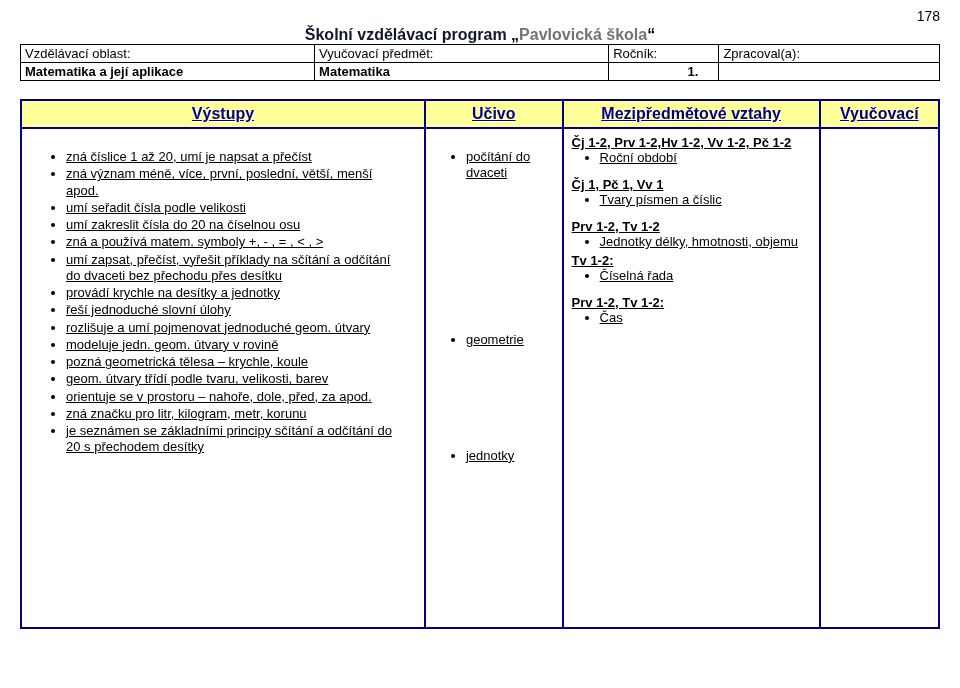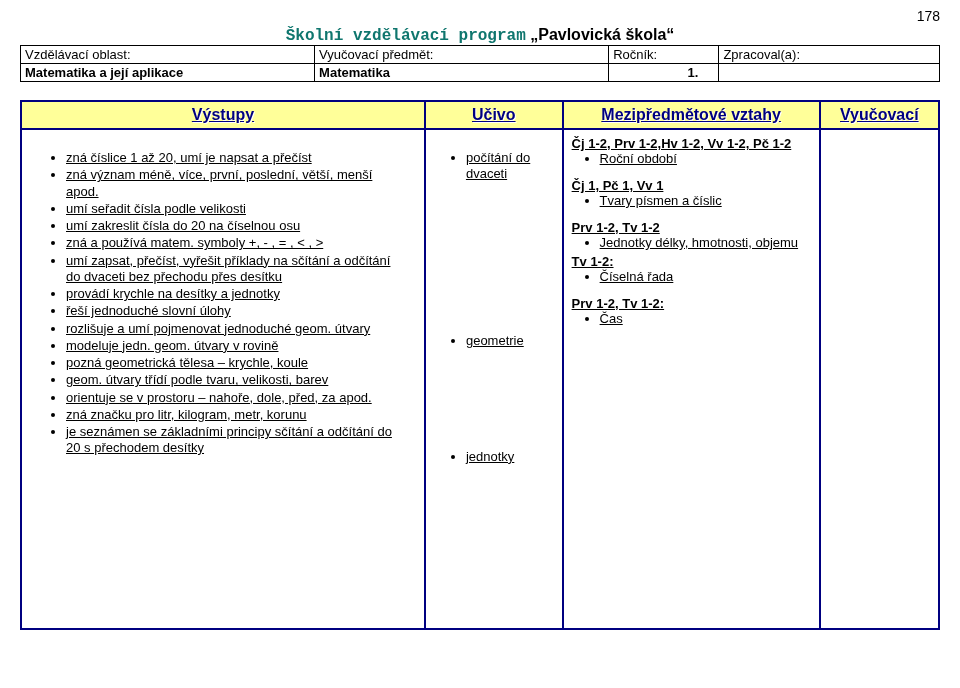--- a/index.html
+++ b/index.html
@@ -16,22 +16,22 @@
     text-align: right;
     font-size: 14px;
     margin-bottom: 2px;
   }
   .title-bar {
     text-align: center;
     font-size: 16px;
     font-weight: bold;
     margin-bottom: 0;
   }
-  .title-bar .prog { color: #0f766e; font-family: Liberation Mono, monospace; }
-  .title-bar .school { color: #000000; text-align: center; }
+  .title-bar .prog { color: #0f172a; }
+  .title-bar .school { color: #737373; text-align: center; }
   .title-bar .quote { color: #000; }
 
   table.header-tbl {
     border-collapse: collapse;
     width: 100%;
     margin-bottom: 18px;
   }
   table.header-tbl td {
     border: 1px solid #000;
     padding: 1px 4px;

